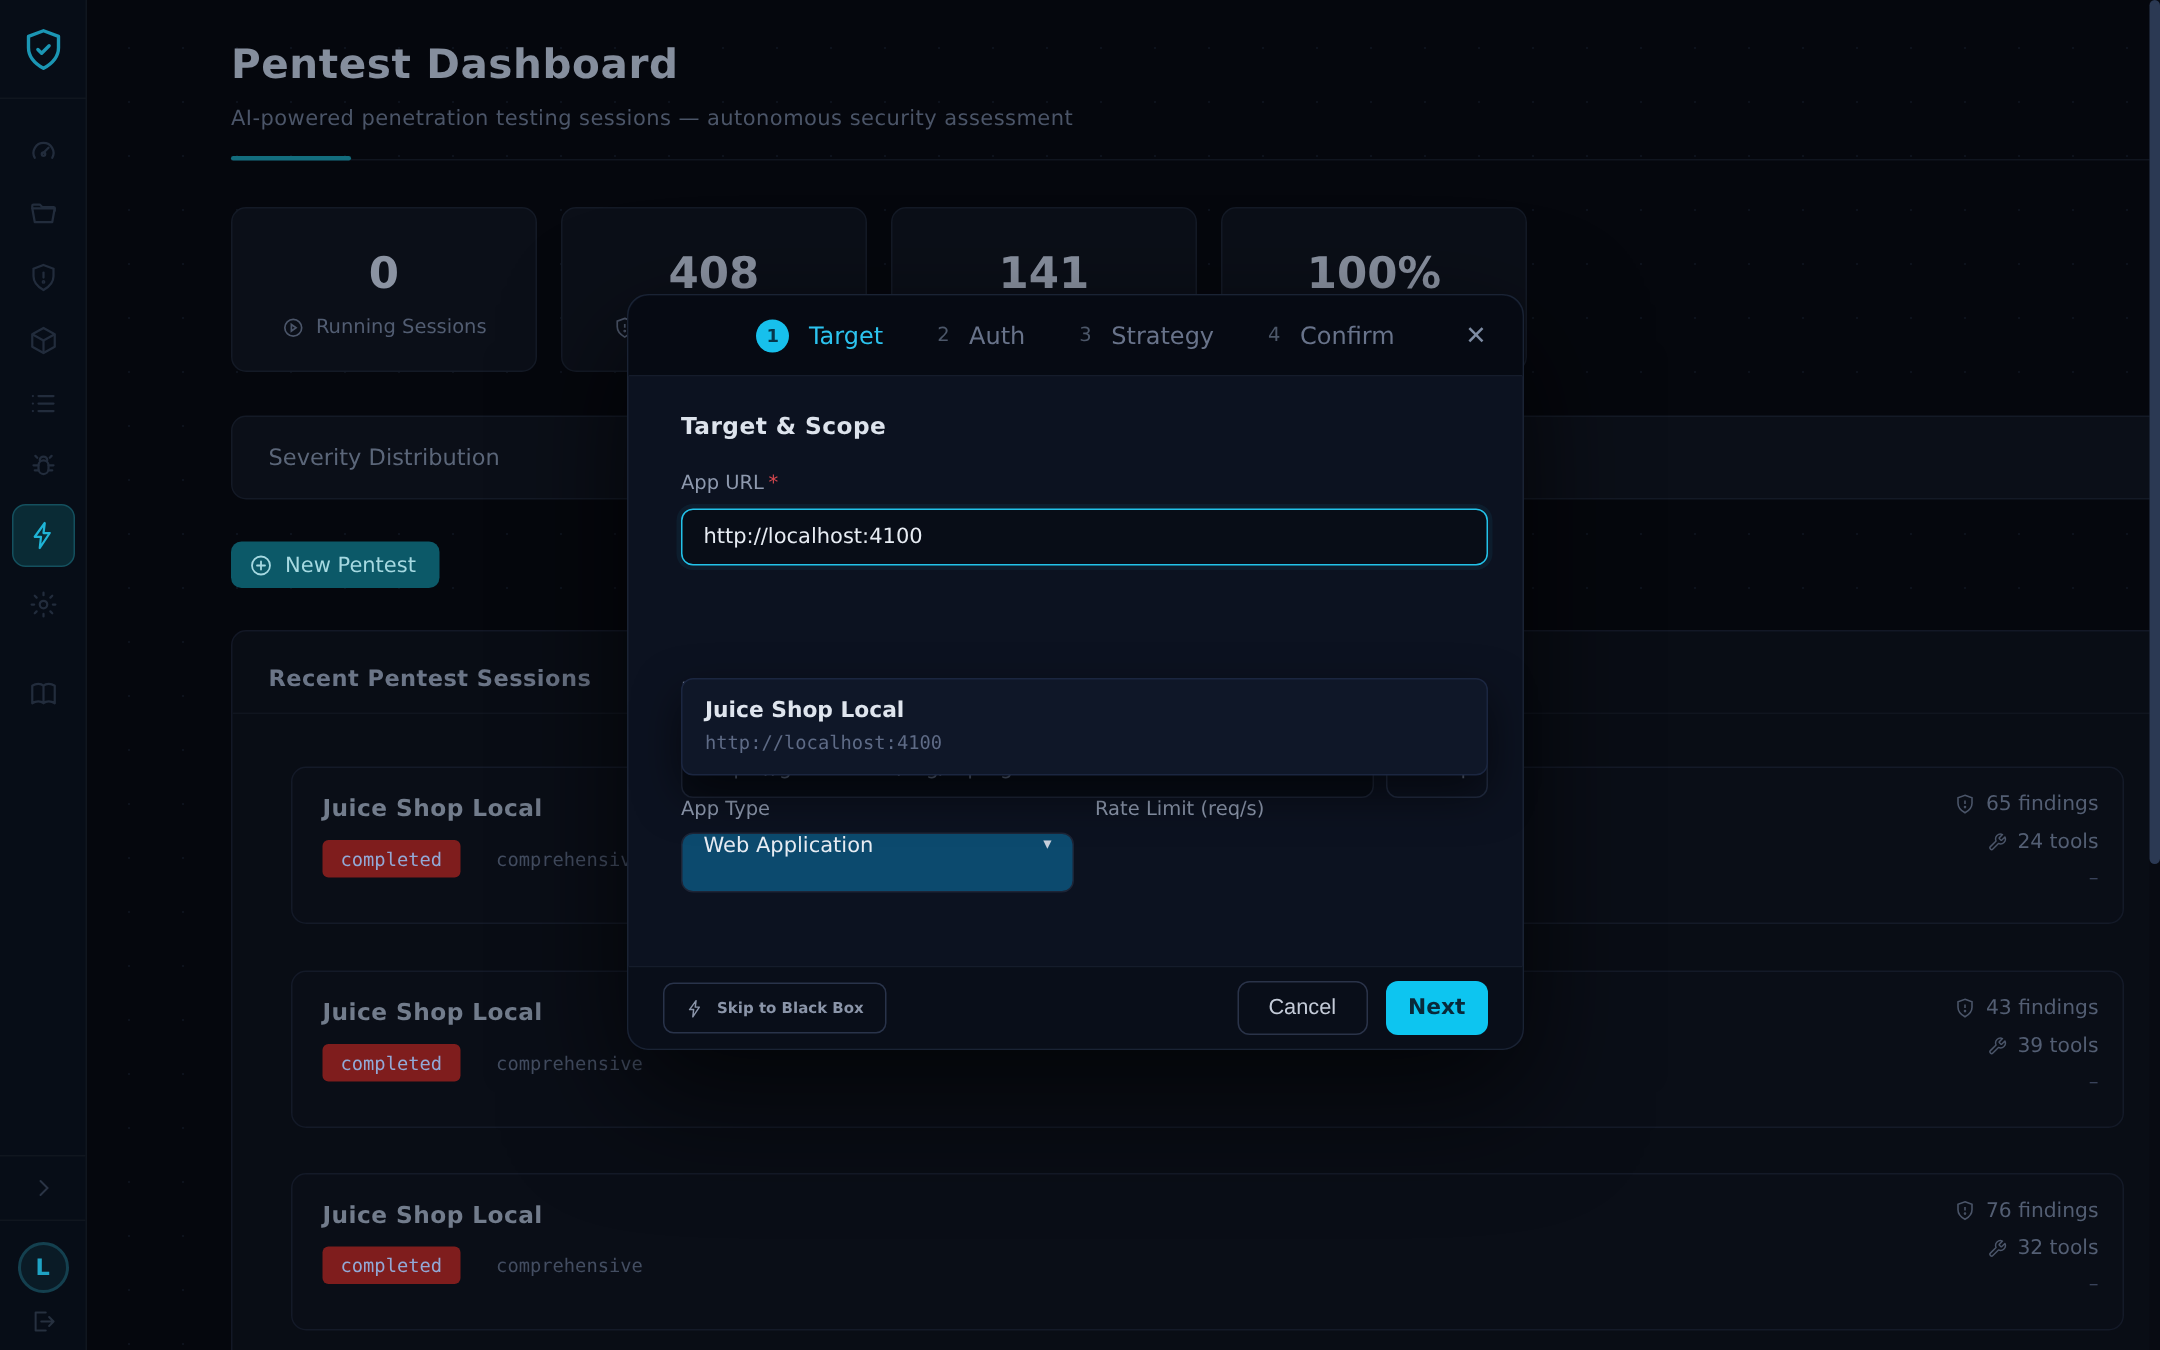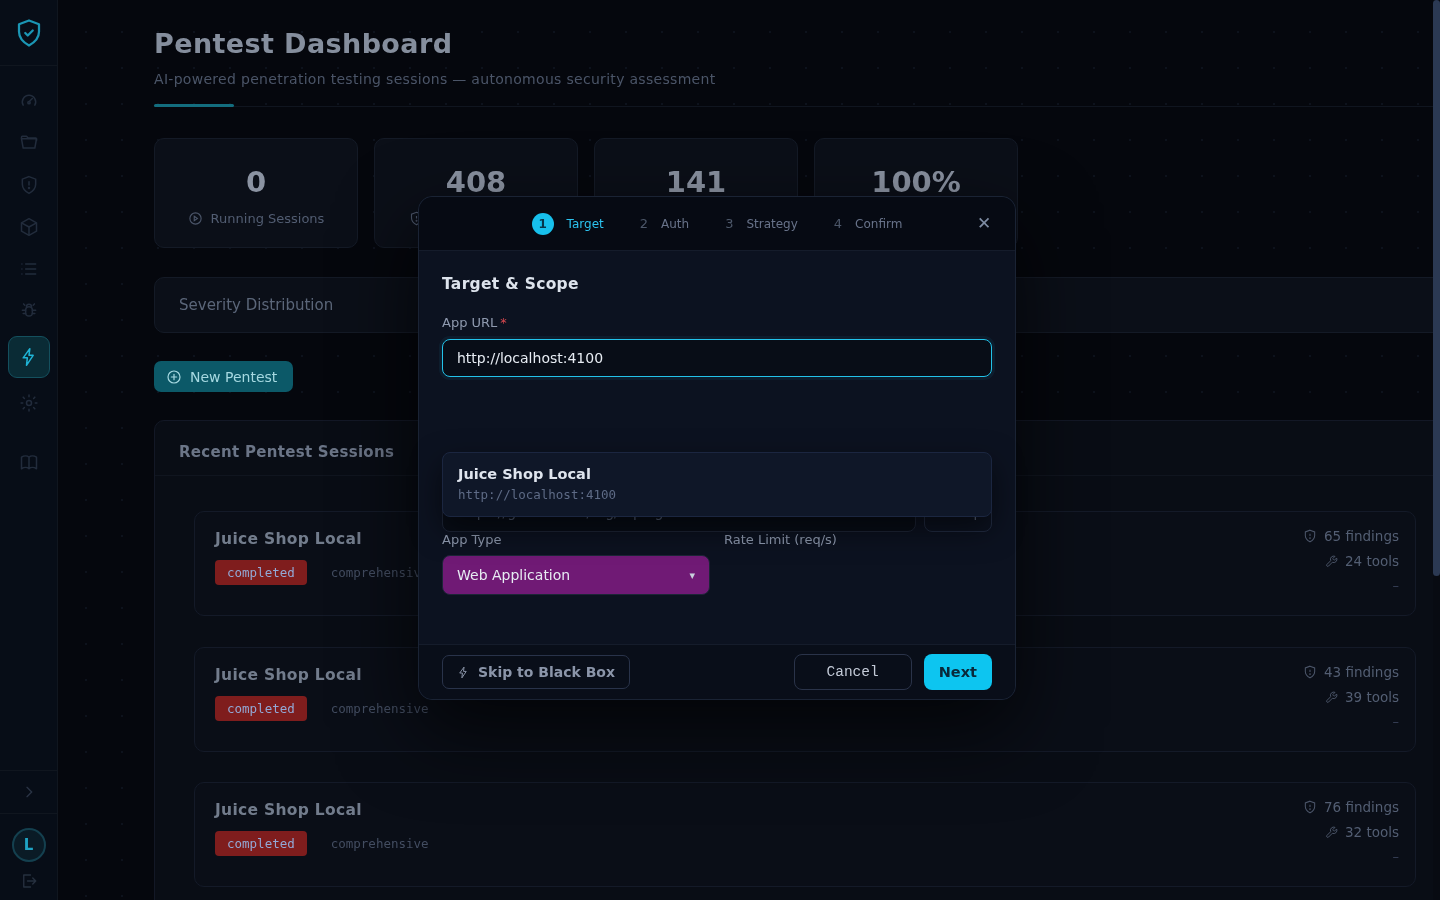--- a/index.html
+++ b/index.html
@@ -85,28 +85,28 @@
   #scroll-thumb { position:absolute; right:0; top:0; width:7px; height:576px; background:#2b3953; border-radius:4px; }
 
   
   #modal { position:absolute; left:418px; top:196px; width:598px; height:504px;
     background:#0c1220; border:1px solid #1a2334; border-radius:14px; z-index:50;
     box-shadow:0 30px 80px rgba(0,0,0,.7); }
   #modal-header { height:54px; background:#060a13; border-bottom:1px solid #151c2b;
     border-radius:14px 14px 0 0; display:flex; align-items:center; justify-content:center; gap:36px; position:relative; }
   .step { display:flex; align-items:center; gap:13px; }
   .step-num { font-size:13px; color:#4c5769; }
-  .step-label { font-size:12px; color:#68738a; }
+  .step-label { font-size:16px; color:#68738a; }
   .step.active .step-num { width:22px; height:22px; border-radius:50%; background:#17c0ec; color:#06364a;
     font-weight:bold; display:flex; align-items:center; justify-content:center; font-size:12px; }
   .step.active .step-label { color:#2cc3ef; }
   #modal-close { position:absolute; right:20px; top:16px; width:22px; height:22px; border:none; background:none;
     color:#7e8ca3; font-size:17px; cursor:pointer; line-height:22px; }
 
-  #modal-body { position:relative; padding:0 23px; }
+  #modal-body { position:relative; padding:0 23px;margin-left:12px; }
   #modal-section-title { margin-top:24px; font-size:15.5px; font-weight:bold; color:#dde3ec; letter-spacing:.3px; }
 
   .field-label { font-size:13px; color:#8e99ae; }
   .req-star { color:#d8484f; margin-left:3px; }
   .t-input { width:100%; height:40px; background:#080d17; border:1px solid #1d2537; border-radius:8px;
     color:#e7ecf3; font-size:14px; padding:0 14px; font-family:inherit; outline:none; }
   .t-input::placeholder { color:#535f76; }
 
   #app-url-group { margin-top:22px; }
   #app-url-input { margin-top:9px; height:38px; border:1.5px solid #23c2e9; box-shadow:0 0 0 3px rgba(32,190,232,.07); }
@@ -119,33 +119,33 @@
 
   #repo-row { position:absolute; left:23px; right:23px; top:217px; display:flex; gap:8px; z-index:10; }
   #repo-input { flex:1; }
   #lookup-btn { width:68px; height:40px; background:none; border:1px solid #222c42; border-radius:8px;
     color:#5a6579; font-size:13.5px; cursor:pointer; font-family:inherit; }
 
   .two-col { display:flex; gap:14px; margin-top:16px; }
   .col { flex:1; }
   .col .t-input, .col .t-select { margin-top:8px; }
   #row-branch { margin-top:76px; }
-  .t-select { width:100%; height:40px; background:#701a75; border:1px solid #1d2537; border-radius:8px;
-    color:#e7ecf3; font-size:14px; padding:0 14px; display:flex; align-items:center; justify-content:space-between;
+  .t-select { width:100%; height:40px; background:#0c4a6e; border:1px solid #1d2537; border-radius:8px;
+    color:#e7ecf3; font-size:14px; padding:0 14px; display:flex; justify-content:space-between;
     cursor:pointer; }
   .select-chevron { color:#c8d0dc; font-size:11px; }
 
   #modal-footer { position:absolute; left:0; right:0; bottom:0; height:55px; background:#090e19;
     border-top:1px solid #151c2b; border-radius:0 0 14px 14px; display:flex; align-items:center; padding:0 23px; }
   #skip-btn { height:34px; padding:0 14px; background:none; border:1px solid #29334a; border-radius:7px;
-    color:#8b95a9; font-size:14px; font-weight:bold; display:flex; align-items:center; gap:8px; cursor:pointer;
+    color:#8b95a9; font-size:10px; font-weight:bold; display:flex; align-items:center; gap:8px; cursor:pointer;
     font-family:inherit; }
   #footer-right { margin-left:auto; display:flex; gap:12px; }
-  #cancel-btn { height:36px; padding:0 32px; background:none; border:1px solid #2a3349; border-radius:8px;
-    color:#c4cbd8; font-size:14.5px; cursor:pointer; font-family:Liberation Mono, monospace; }
+  #cancel-btn { height:36px; padding:0 20px; background:none; border:1px solid #2a3349; border-radius:8px;
+    color:#c4cbd8; font-size:14.5px; cursor:pointer; font-family:Liberation Sans, sans-serif; }
   #next-btn { height:36px; padding:0 15px; background:#0dc5f0; border:none; border-radius:8px;
     color:#09293a; font-size:14.5px; font-weight:bold; cursor:pointer; font-family:inherit; }
 
   svg { display:block; }
 </style>
 </head>
 <body>
 
 <div id="app">
 

